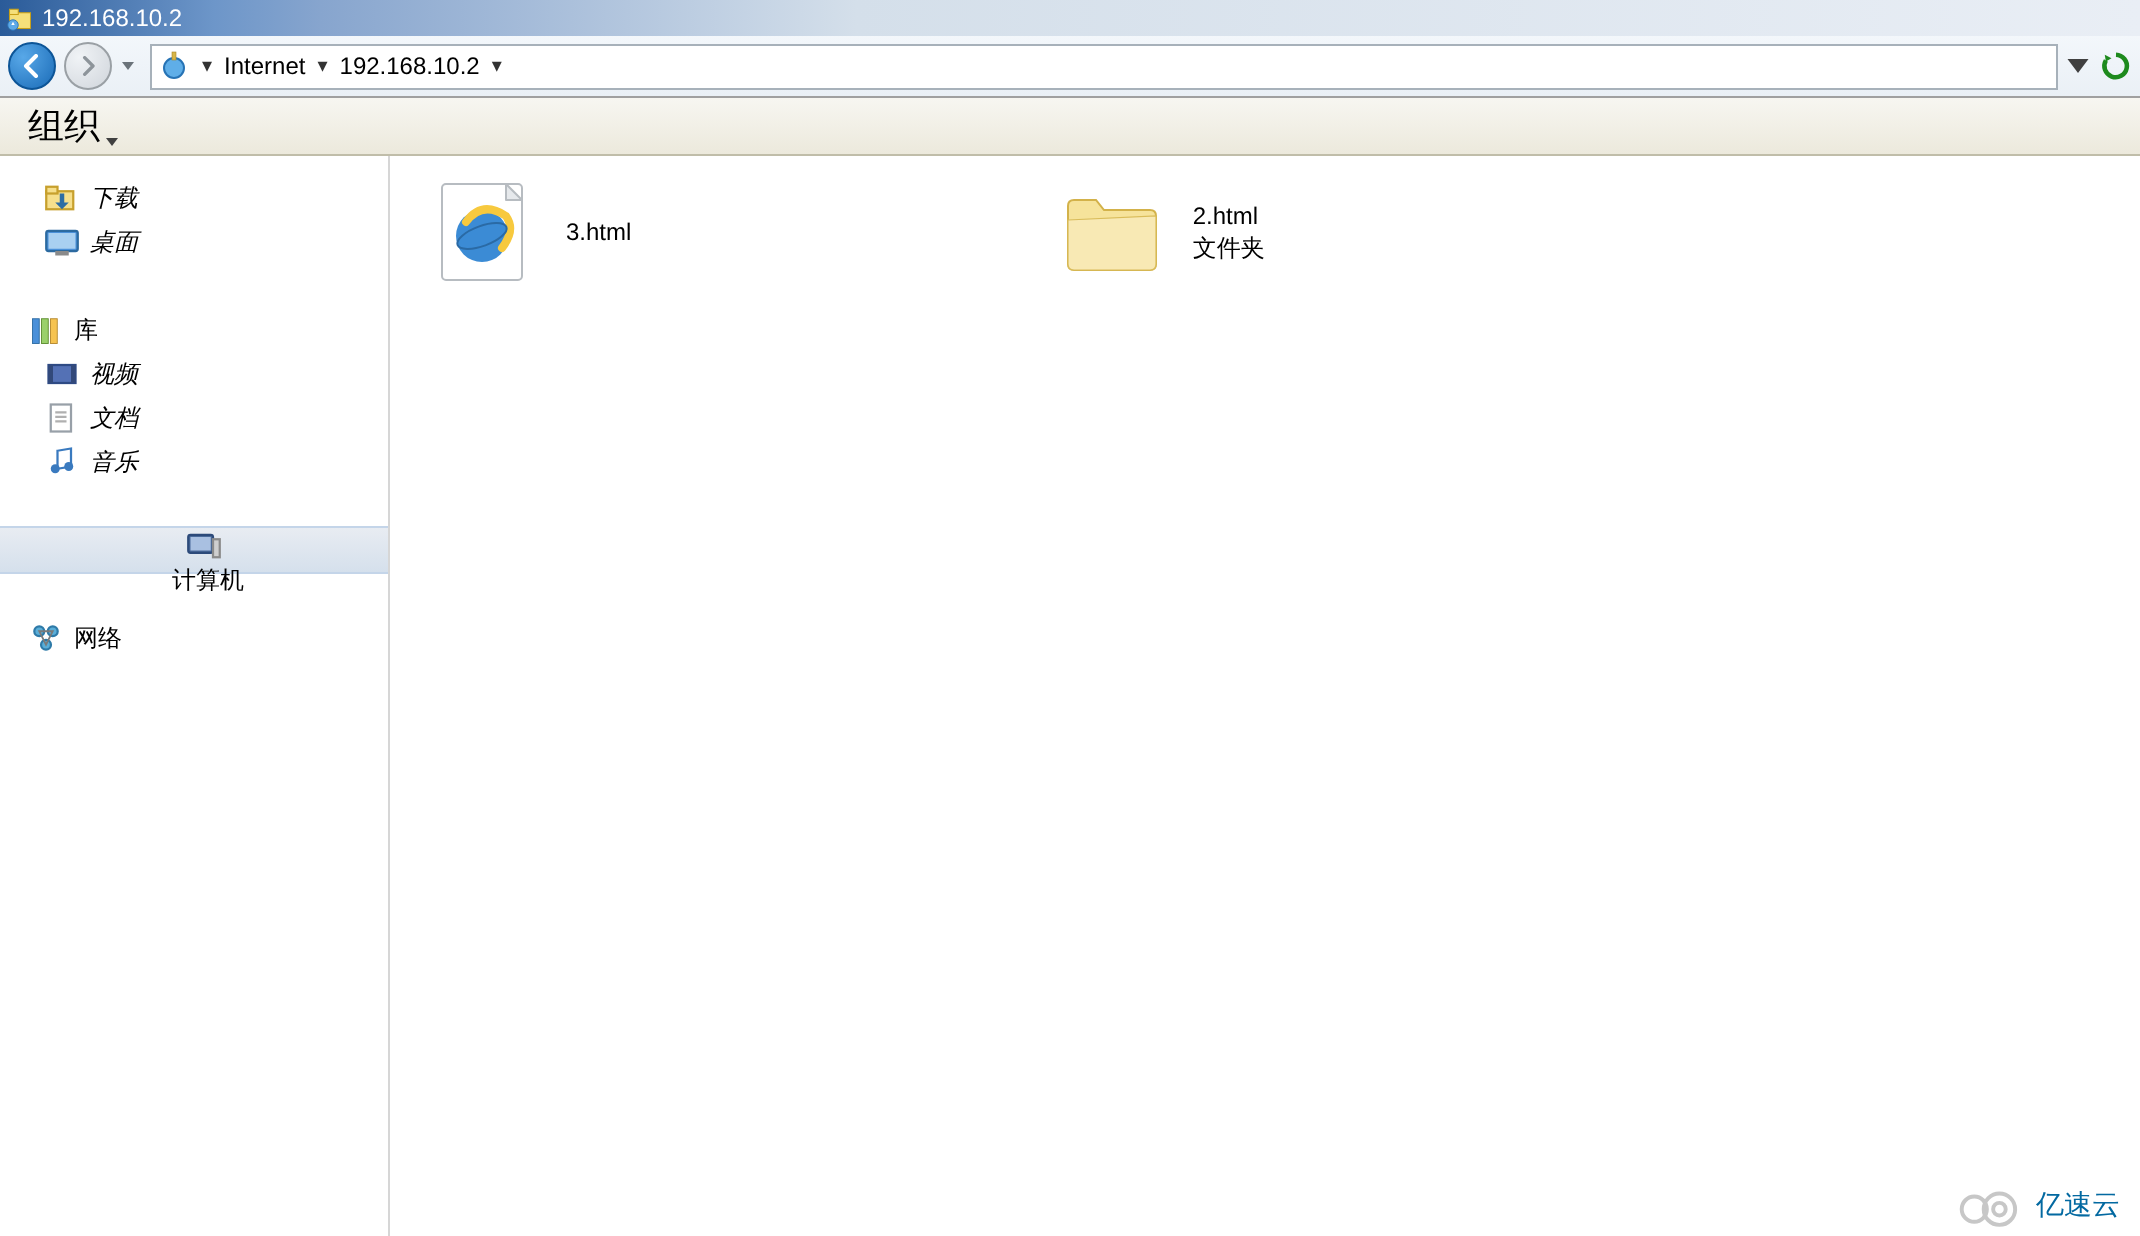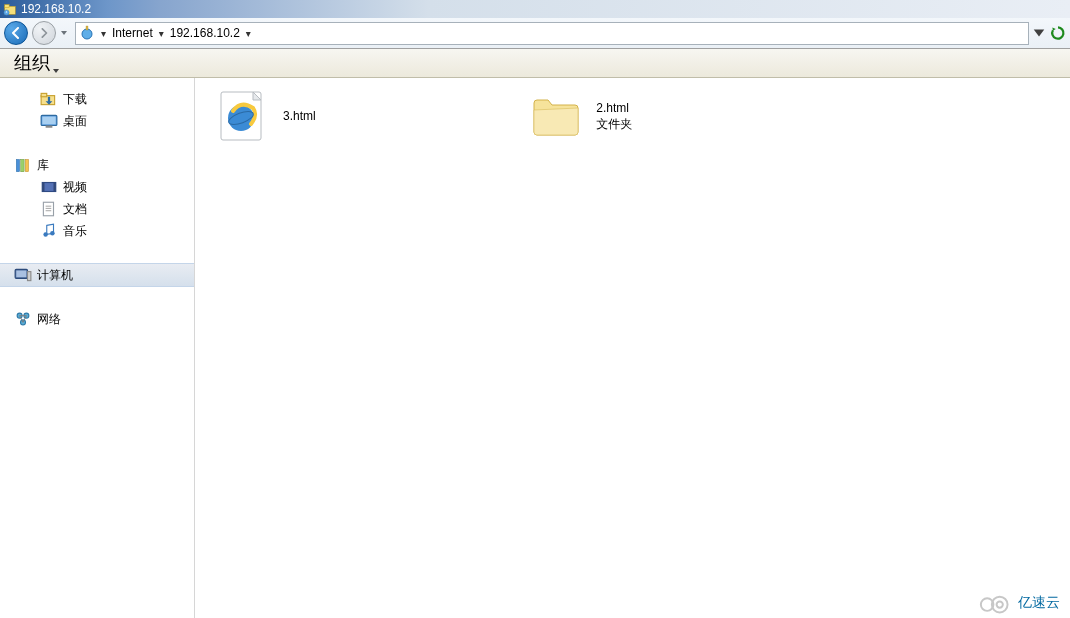--- a/index.html
+++ b/index.html
@@ -151,27 +151,28 @@
     margin-bottom:22px;
   }
 
   .sb-item {
     display:flex;
     align-items:center;
     height:22px;
     padding-left:14px;
     font-size:12px;
   }
-  .sb-item.indent { padding-left:40px; }
+  .sb-item.indent { padding-left:22px;font-style:italic; }
   .sb-item .icon-slot { width:18px; height:18px; margin-right:5px; display:flex; align-items:center; justify-content:center; flex-shrink:0;}
   .sb-item.selected {
     background: linear-gradient(#e8ecf2, #d5e0ec);
     border-top:1px solid #c4d5e9;
     border-bottom:1px solid #c4d5e9;
     margin:-1px 0;
+    flex-direction:column;
   }
 
   .content {
     flex:1;
     background:#fff;
     position:relative;
     padding-top:10px;
     padding-left:20px;
   }
   .file-item {

